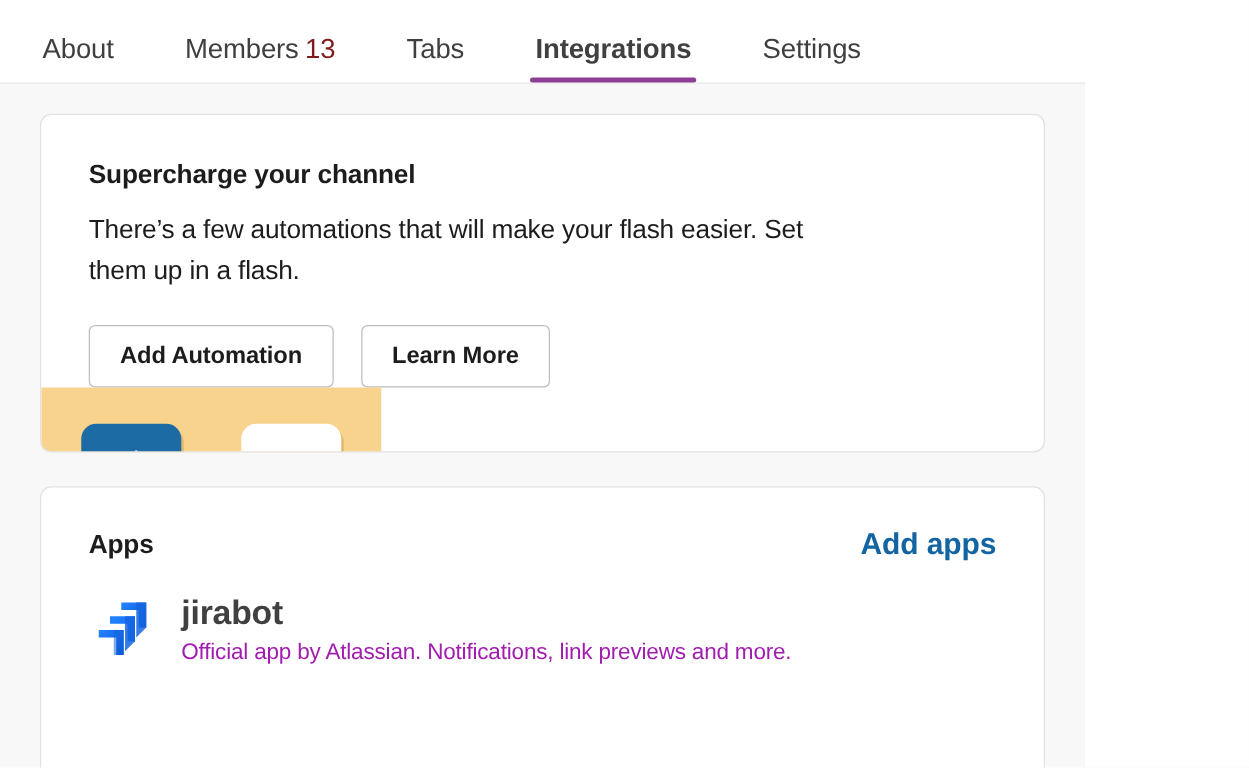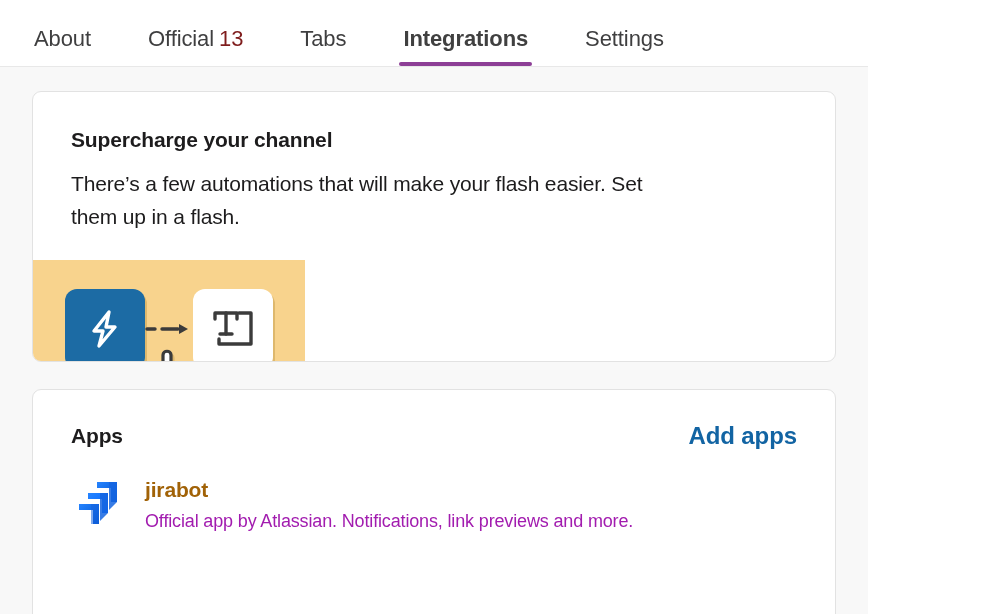--- a/index.html
+++ b/index.html
@@ -226,64 +226,68 @@
     height: 56px;
     border-radius: 8px;
     display: flex;
     align-items: center;
     justify-content: center;
     margin-right: 18px;
     overflow: hidden;
   }
   .app-text { padding-top: 2px; }
   .app-name {
-    font-size: 21px;
-    font-weight: 700;
-    color: #a16207;
+    font-size: 27px;
+    font-weight: 700;
+    color: #404040;
     line-height: 28px;
     letter-spacing: -0.15px;
   }
   .app-desc {
     font-size: 18px;
     color: #a21caf;
     line-height: 34px;
     letter-spacing: -0.15px;
   }
 </style>
 </head>
 <body>
 
 <div class="app-root">
 
   <div class="tabbar">
     <div class="tab">
       <span>About</span>
     </div>
     <div class="tab">
-      <span>Official</span><span class="count">13</span>
+      <span>Members</span><span class="count">13</span>
     </div>
     <div class="tab">
       <span>Tabs</span>
     </div>
     <div class="tab active">
       <span>Integrations</span>
       <span class="tab-underline"></span>
     </div>
     <div class="tab">
       <span>Settings</span>
     </div>
   </div>
 
   <div class="page">
 
     <div class="card promo-card">
 
       <div class="promo-left">
         <div class="promo-title">Supercharge your channel</div>
         <div class="promo-desc">There’s a few automations that will make your flash easier. Set them up in a flash.</div>
+        <div class="promo-buttons">
+          <button class="btn">Add Automation</button>
+          <button class="btn">Learn More</button>
+        </div>
       </div>
 
       <div class="promo-art">
         <div class="art-grid">
 
           <div class="tile blue tile-tl">
             <svg width="46" height="46" viewBox="0 0 46 46">
               <path d="M27 6 L12 25 L21 25 L17 40 L33 21 L24 21 Z" fill="none" stroke="#ffffff" stroke-width="3.4" stroke-linejoin="round" stroke-linecap="round"></path>
             </svg>
           </div>

